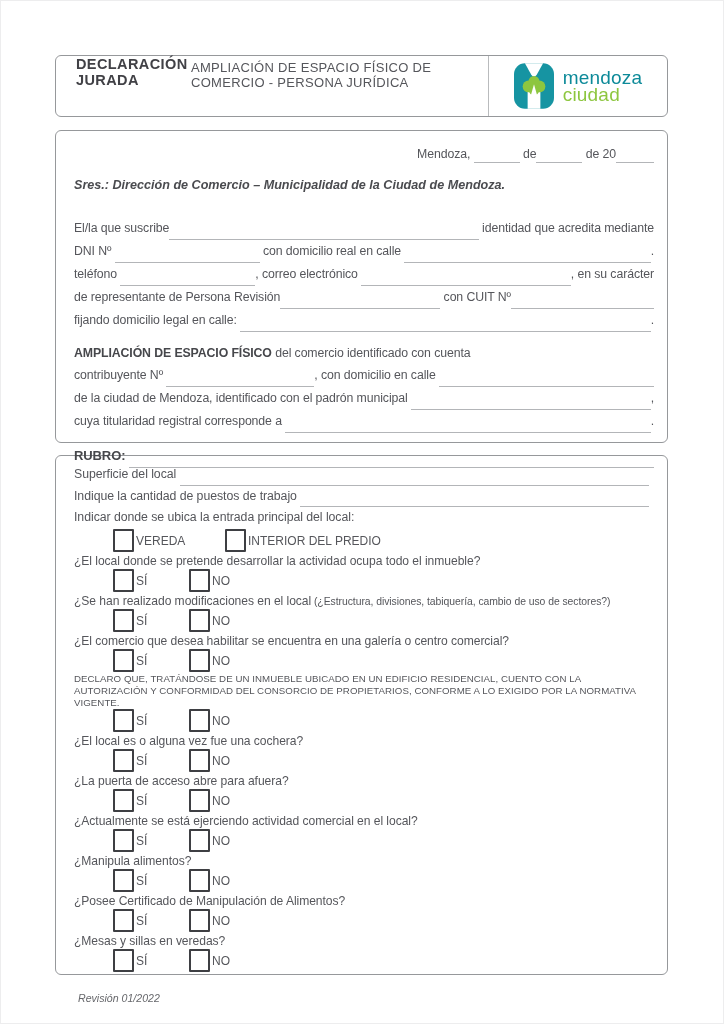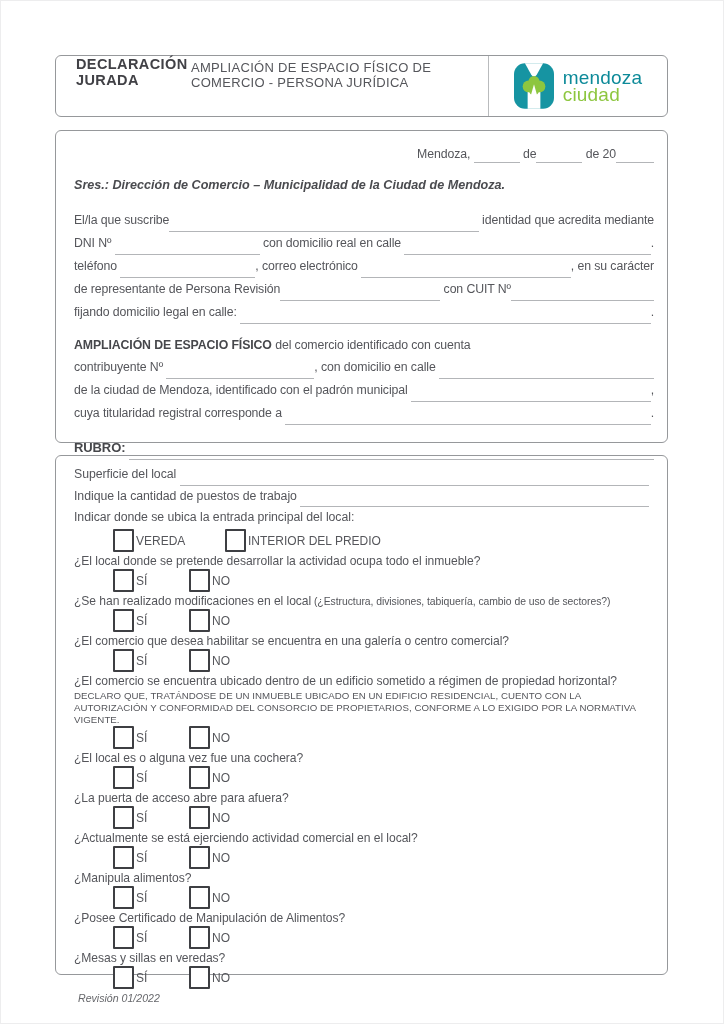--- a/index.html
+++ b/index.html
@@ -24,21 +24,21 @@
   .main-box { height:313px; padding:13px 13px 0 18px; margin-bottom:12px; }
   .line { display:flex; align-items:baseline; white-space:pre;
     font-size:12.3px; line-height:22px; letter-spacing:-0.1px; }
   .line .bold { font-weight:bold; color:#46474b; }
   .blank { border-bottom:1.2px solid #b3b5b8; display:inline-block; }
   .blank::after { content:"\00a0"; }
   .blank.flex { flex:1 1 0; }
   .date-line { justify-content:flex-end; line-height:16px; margin-top:2px; }
   .salutation { font-size:12.6px; font-weight:bold; font-style:italic; color:#4a4b4f;
     margin-top:14px; line-height:16px; }
-  .body-lines { margin-top:16px; }
+  .body-lines { margin-top:24px; }
   .solicito-lines { margin-top:10px; }
   .rubro-line { margin-top:12px; font-size:13px; }
 
   
   .q-box { height:520px; padding:8px 18px 0 18px; }
   .q-line { display:flex; align-items:baseline; white-space:pre;
     font-size:12.3px; line-height:20.5px; letter-spacing:-0.05px; }
   .q-text { font-size:12.1px; line-height:15px; margin-top:2px; white-space:nowrap;
     letter-spacing:-0.05px; }
   .q-small { font-size:10.4px; }
@@ -155,21 +155,20 @@
                 <span class="checkbox"></span>
                 <span class="check-label">SÍ</span>
               </span>
               <span class="check-group">
                 <span class="checkbox"></span>
                 <span class="check-label">NO</span>
               </span>
             </div>
           </div>
           <div class="q-block">
-            <div class="q-text"><span>¿El comercio se encuentra ubicado dentro de un edificio sometido a régimen de propiedad horizontal?</span></div>
             <div class="q-note">DECLARO QUE, TRATÁNDOSE DE UN INMUEBLE UBICADO EN UN EDIFICIO RESIDENCIAL, CUENTO CON LA AUTORIZACIÓN Y CONFORMIDAD DEL CONSORCIO DE PROPIETARIOS, CONFORME A LO EXIGIDO POR LA NORMATIVA VIGENTE.</div>
             <div class="check-row">
               <span class="check-group first">
                 <span class="checkbox"></span>
                 <span class="check-label">SÍ</span>
               </span>
               <span class="check-group">
                 <span class="checkbox"></span>
                 <span class="check-label">NO</span>
               </span>

